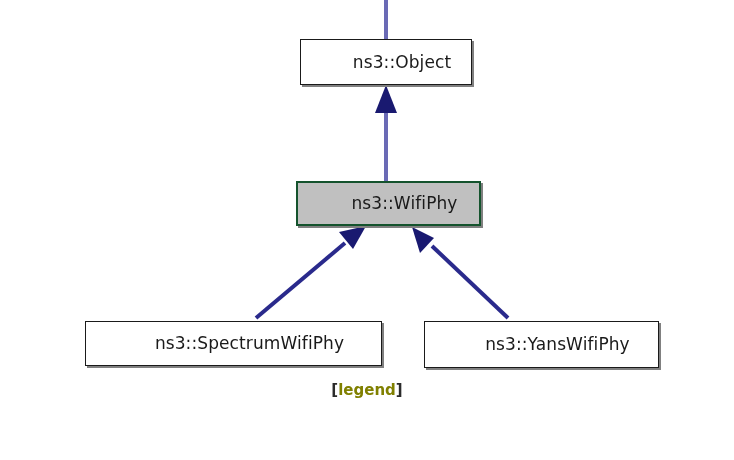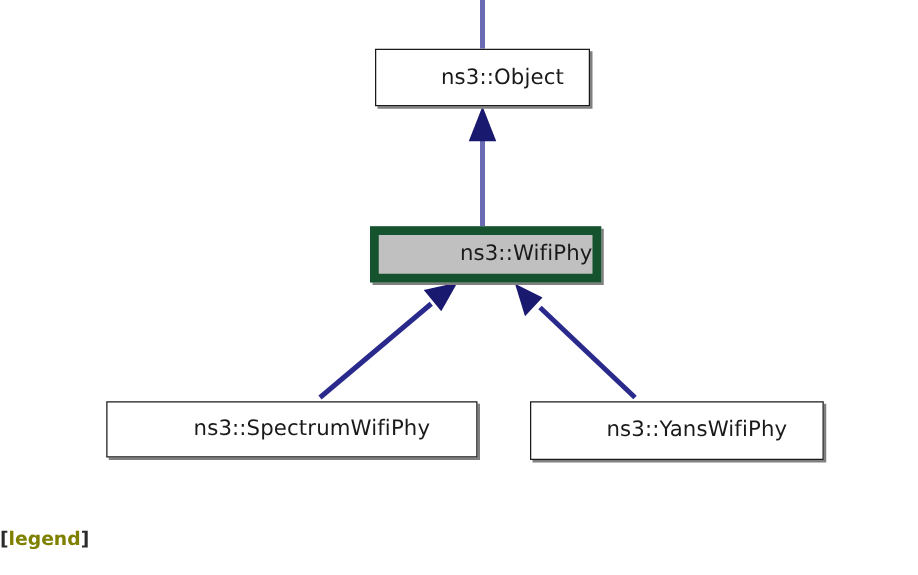--- a/index.html
+++ b/index.html
@@ -30,40 +30,38 @@
     background: #ffffff;
     box-shadow: 2px 2px 0 0 #808080;
     display: flex;
     align-items: center;
     justify-content: center;
     z-index: 3;
     padding-left: 32px;
   }
   .uml-node.highlight {
     background: #c0c0c0;
-    border: 7px solid #14532d;
-    justify-content: flex-end;
+    border: 2px solid #14532d;
   }
   .uml-label {
     font-size: 17px;
     color: #1a1a1a;
     line-height: 1;
     white-space: nowrap;
     letter-spacing: 0.1px;
   }
   #legend-wrap {
     position: absolute;
     left: 0;
     top: 381px;
     width: 734px;
-    text-align: left;
+    text-align: center;
     z-index: 4;
     font-size: 15px;
     font-weight: bold;
-    margin-top: 41px;
   }
   .legend-bracket {
     color: #2b2b2b;
   }
   .legend-link {
     color: #808000;
     text-decoration: none;
     cursor: pointer;
   }
 </style>

